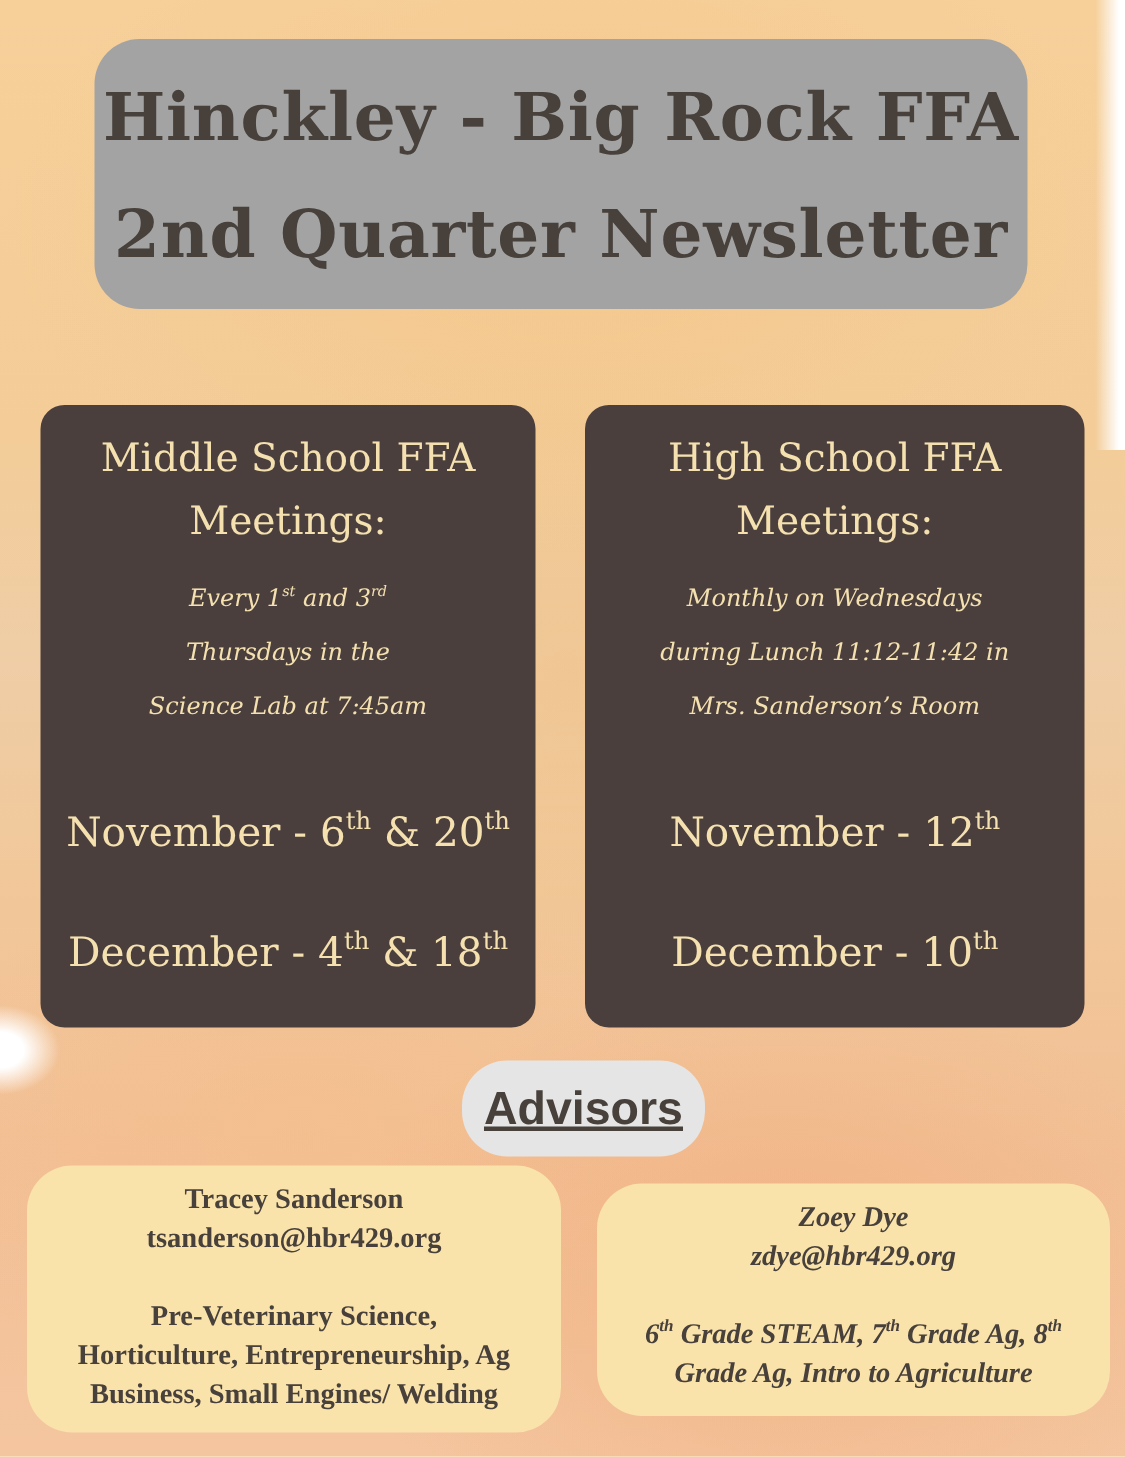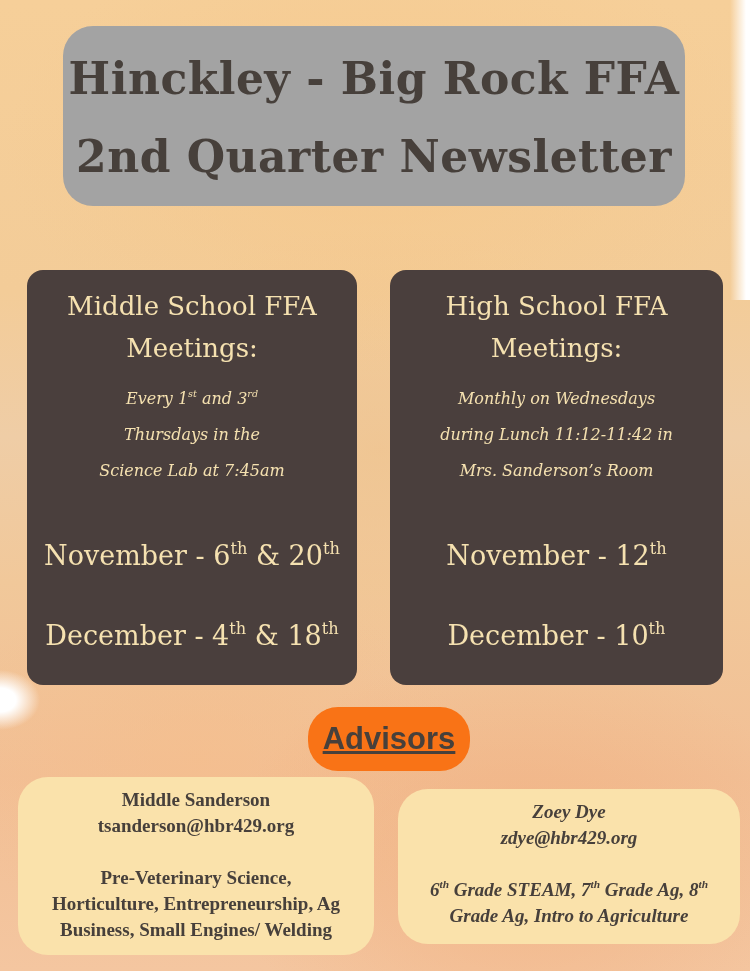--- a/index.html
+++ b/index.html
@@ -53,21 +53,21 @@
     }
     .card-date {
       font-family: "DejaVu Serif", serif; font-size: 27px; position: absolute;
       left: 0; right: 0;
     }
     .card-date.d1 { top: 270px; }
     .card-date.d2 { top: 350px; }
     sup { font-size: 0.6em; vertical-align: 0.7em; line-height: 0; }
     .advisors-pill {
       position: absolute; left: 308px; top: 707px; width: 162px; height: 64px;
-      background: #f97316; border-radius: 30px; text-align: center;
+      background: #e5e5e5; border-radius: 30px; text-align: center;
       font-family: "Liberation Sans", sans-serif; font-weight: bold; font-size: 31px;
       line-height: 64px; color: #47403b; text-decoration: underline;
     }
     .adv {
       position: absolute; background: #fae2ab; border-radius: 30px;
       text-align: center; color: #47403b;
       font-family: "Liberation Serif", serif; font-weight: bold; font-size: 19px;
       line-height: 26px;
     }
     .adv.a1 { left: 18px; top: 777px; width: 356px; height: 178px; }
@@ -112,21 +112,21 @@
     <div>during Lunch 11:12-11:42 in</div>
     <div>Mrs. Sanderson’s Room</div>
   </div>
   <div class="card-date d1"><span>November - 12</span><sup>th</sup></div>
   <div class="card-date d2"><span>December - 10</span><sup>th</sup></div>
 </div>
 
 <div class="advisors-pill">Advisors</div>
 
 <div class="adv a1">
-  <div class="name">Middle Sanderson</div>
+  <div class="name">Tracey Sanderson</div>
   <div>tsanderson@hbr429.org</div>
   <div class="subjects">
     <div>Pre-Veterinary Science,</div>
     <div>Horticulture, Entrepreneurship, Ag</div>
     <div>Business, Small Engines/ Welding</div>
   </div>
 </div>
 
 <div class="adv a2">
   <div class="name">Zoey Dye</div>

